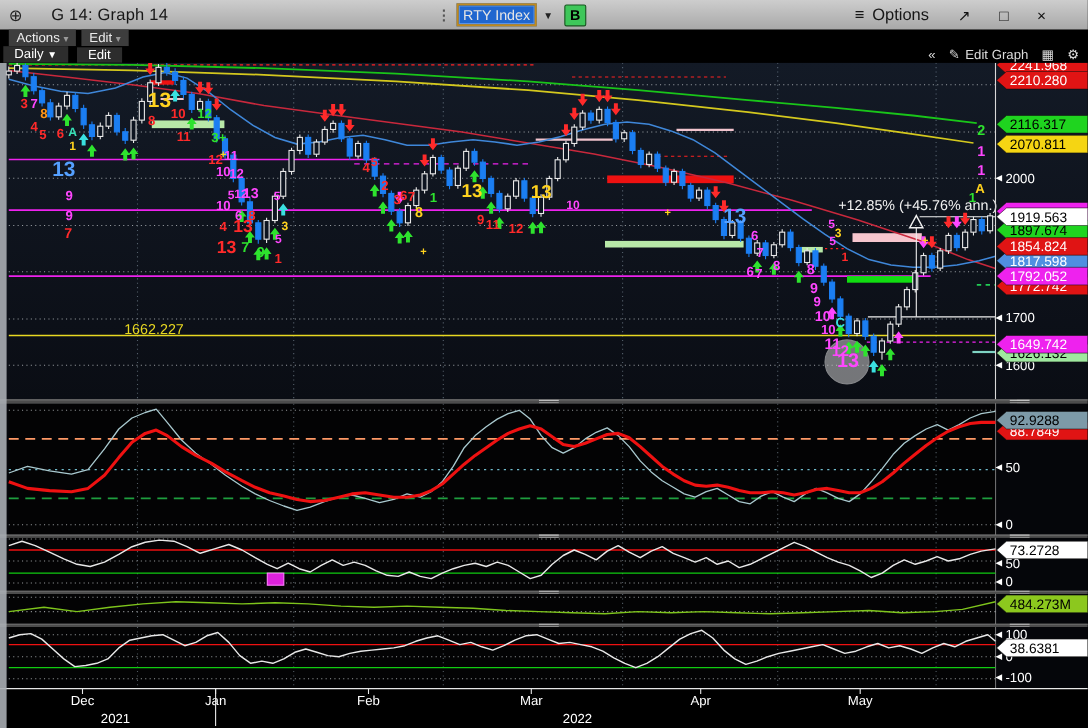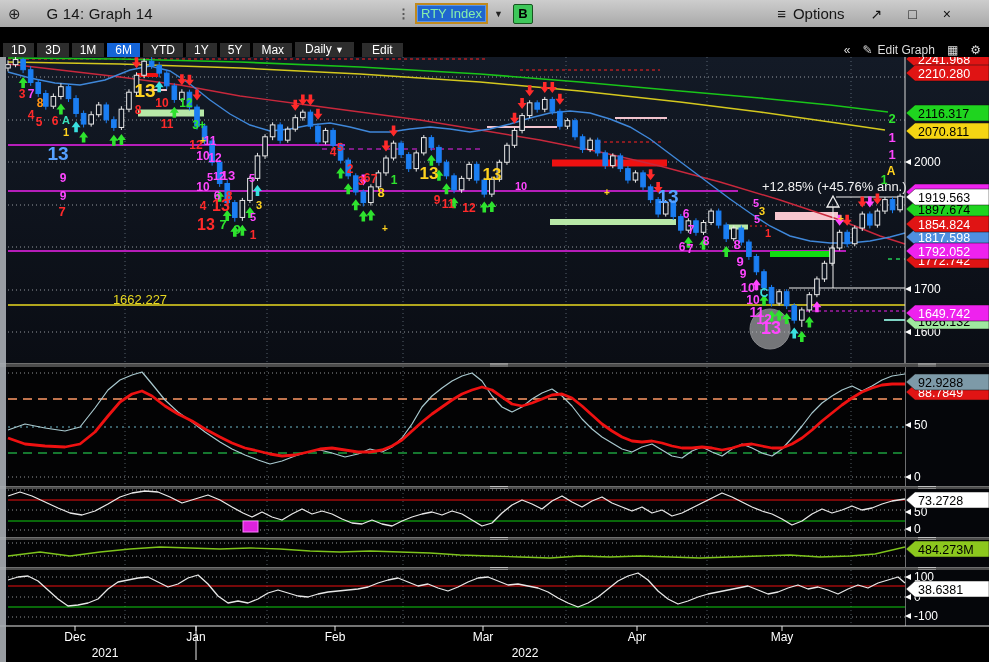--- a/index.html
+++ b/index.html
@@ -4,21 +4,21 @@
 <style>
   html,body{margin:0;padding:0;background:#000;width:989px;height:662px;overflow:hidden;
     font-family:"Liberation Sans",sans-serif;-webkit-font-smoothing:antialiased;}
   #stage{position:relative;width:989px;height:662px;background:#000;}
   
   .titlebar{position:absolute;top:0;left:0;width:989px;height:27px;z-index:3;
     background:linear-gradient(#cdcdcd,#a8a8a8);display:flex;align-items:center;color:#161616;font-size:15px;}
   .move-icon{margin-left:8px;font-size:15px;color:#222;}
   .wtitle{margin-left:26px;letter-spacing:.2px;}
   .grip-dots{margin-left:auto;color:#555;font-size:13px;font-weight:bold;}
-  .sec-field{margin-left:5px;background:#1f66cf;border:2px solid #c08a1e;color:#86efac;
+  .sec-field{margin-left:5px;background:#1f66cf;border:2px solid #c08a1e;color:#e5e5e5;
     font-size:13px;padding:0 4px;height:17px;line-height:17px;box-shadow:inset 0 0 0 1px #5b93e8;}
   .sec-dd{margin-left:6px;font-size:9px;color:#222;}
   .b-btn{margin-left:10px;background:#3ec75a;border:1px solid #17541f;color:#000;
     font-size:13px;font-weight:bold;width:18px;height:18px;text-align:center;line-height:18px;border-radius:2px;}
   .tb-right{margin-left:auto;display:flex;align-items:center;gap:26px;padding-right:38px;}
   .opt-btn{display:flex;gap:7px;align-items:center;}
   .wbtn{font-size:14px;color:#111;}
   
   .menubar{position:absolute;top:27px;left:0;width:989px;height:15px;background:#000;z-index:3;
     display:flex;align-items:center;gap:5px;padding-left:8px;box-sizing:border-box;}
@@ -50,23 +50,26 @@
     <span class="opt-btn">
       <span>≡</span>
       <span>Options</span>
     </span>
     <span class="wbtn">↗</span>
     <span class="wbtn">□</span>
     <span class="wbtn">×</span>
   </span>
 </div>
 
+<div class="menubar">
+  <span class="menu-btn"><span>Actions</span> <span class="car">▾</span></span>
+  <span class="menu-btn"><span>Edit</span> <span class="car">▾</span></span>
+</div>
 
 <div class="tabbar">
-  <span id="ranges"><span class="rng">1D</span><span class="rng">3D</span><span class="rng">1M</span><span class="rng active">6M</span><span class="rng">YTD</span><span class="rng">1Y</span><span class="rng">5Y</span><span class="rng">Max</span></span>
   <span class="rng wide"><span>Daily</span> <span style="font-size:9px">▼</span></span>
   <span class="rng wide" style="margin-left:8px">Edit</span>
   <span class="tab-right">
     <span>«</span>
     <span class="lbl">
       <span>✎</span>
       <span>Edit Graph</span>
     </span>
     <span>▦</span>
     <span>⚙</span>

